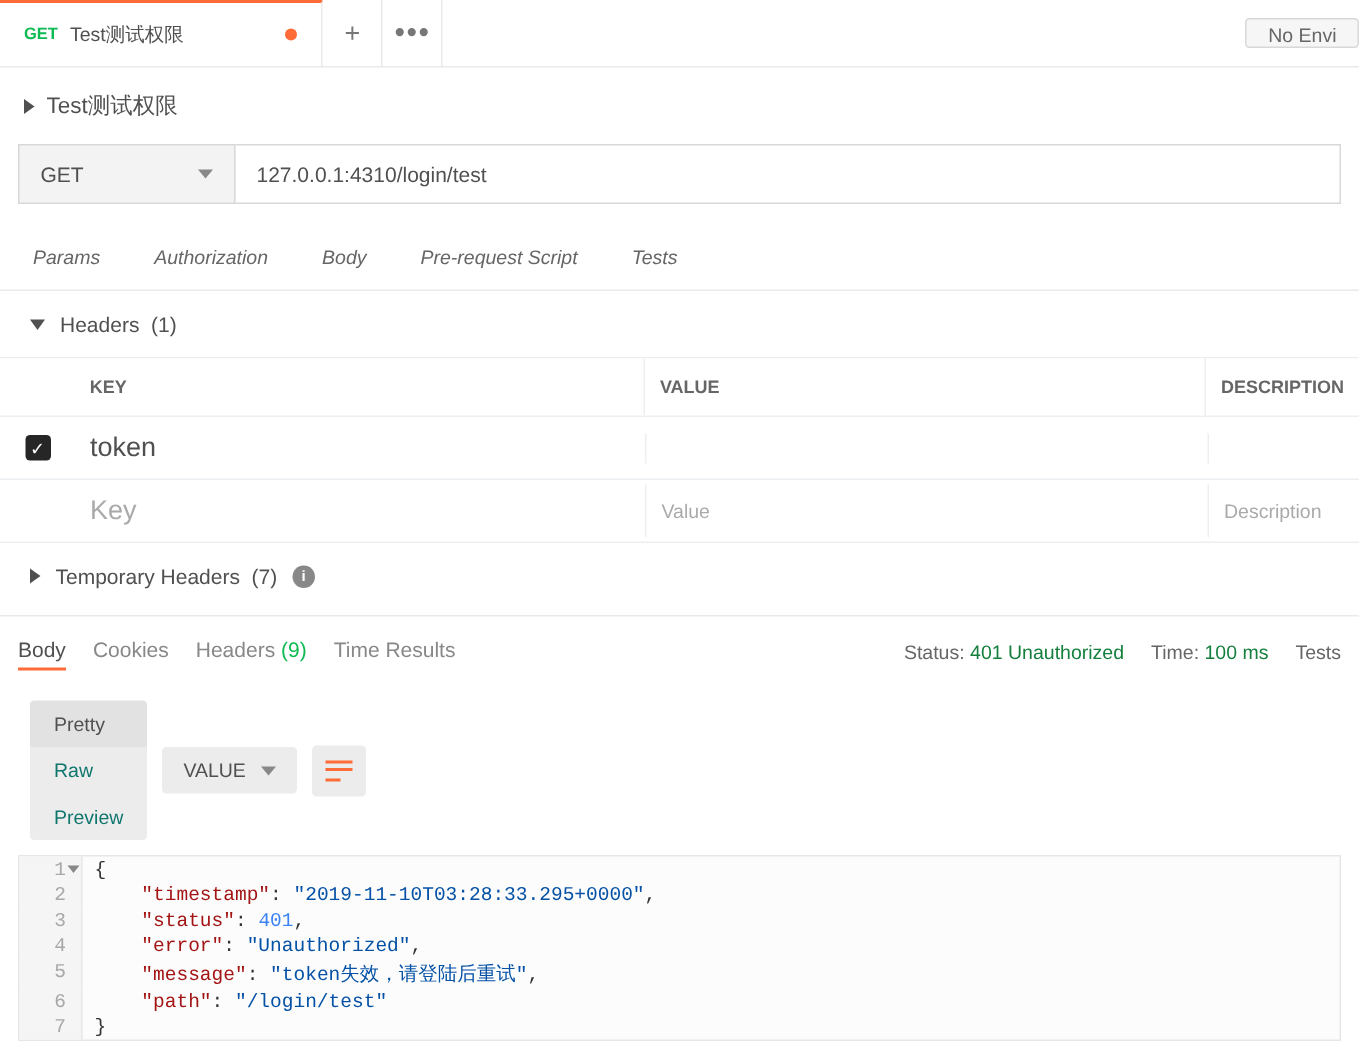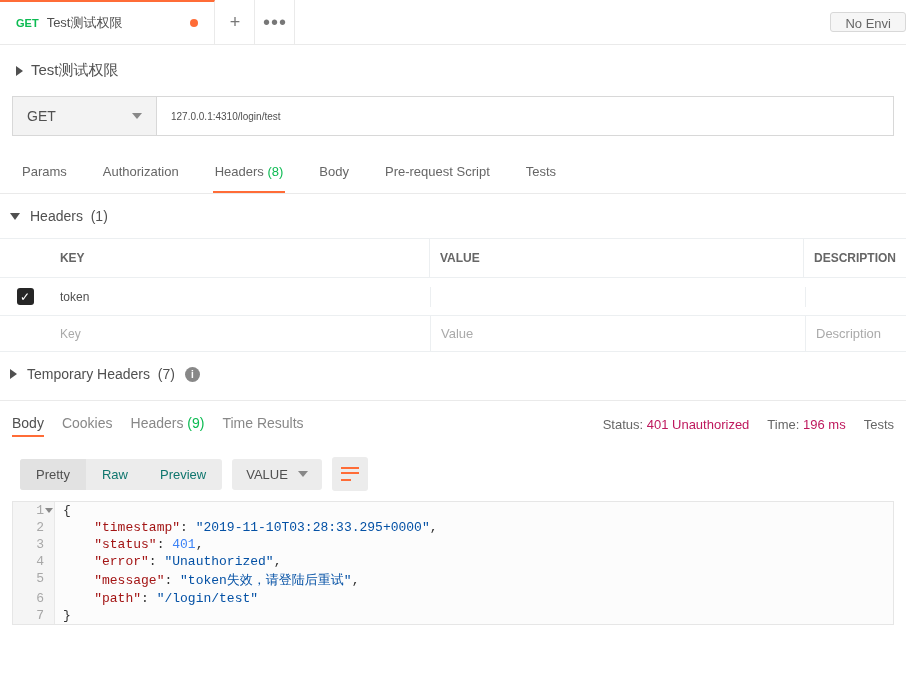--- a/index.html
+++ b/index.html
@@ -14,56 +14,56 @@
 .tab-btn { width: 40px; height: 44px; display: flex; align-items: center; justify-content: center; border-right: 1px solid #eaeaea; cursor: pointer; color: #777; font-size: 18px; }
 .env-btn { margin-left: auto; height: 20px; padding: 0 14px; border: 1px solid #d8d8d8; border-radius: 3px; background: #f6f6f6; display: flex; align-items: flex-end; margin-right: 0; color: #666; font-size: 13px; }
 
 .req-header { padding: 16px; display: flex; align-items: center; gap: 8px; }
 .triangle-right { display: inline-block; width: 0; height: 0; border-top: 5px solid transparent; border-bottom: 5px solid transparent; border-left: 7px solid #505050; }
 .triangle-down { display: inline-block; width: 0; height: 0; border-left: 5px solid transparent; border-right: 5px solid transparent; border-top: 7px solid #505050; }
 .req-name { font-size: 15px; color: #505050; }
 
 .url-row { display: flex; margin: 0 12px 16px 12px; }
 .method-box { width: 145px; height: 40px; border: 1px solid #d8d8d8; background: #f3f3f3; display: flex; align-items: center; padding: 0 14px; font-size: 14px; color: #505050; justify-content: space-between; }
-.url-box { flex: 1; height: 40px; border: 1px solid #d8d8d8; border-left: none; display: flex; align-items: center; padding: 0 14px; font-size: 10px; color: #505050; }
+.url-box { flex: 1; height: 40px; border: 1px solid #d8d8d8; border-left: none; display: flex; align-items: center; padding: 0 14px; font-size: 14px; color: #505050; }
 .chev-down { width: 0; height: 0; border-left: 5px solid transparent; border-right: 5px solid transparent; border-top: 6px solid #888; }
 
-.req-tabs { display: flex; gap: 32px; padding: 0 20px; border-bottom: 1px solid #eaeaea; }
+.req-tabs { display: flex; gap: 32px; padding: 0 20px; border-bottom: 1px solid #eaeaea; font-style: italic; }
 .req-tab { padding: 12px 2px; font-size: 13px; color: #666; cursor: pointer; border-bottom: 2px solid transparent; }
 .req-tab.active { border-bottom: 2px solid #ff6c37; }
 .count-green { color: #0cbb52; }
 
-.section-row { display: flex; align-items: center; gap: 10px; padding: 14px 10px; font-size: 14px; color: #505050; }
+.section-row { display: flex; align-items: center; gap: 10px; padding: 14px 20px; font-size: 14px; color: #505050; }
 
 .headers-table { border-top: 1px solid #eceff1; }
 .headers-thead { display: flex; background: #fff; border-bottom: 1px solid #eceff1; }
 .th-check { width: 50px; }
 .th-key { width: 380px; padding: 12px 10px; font-size: 12px; font-weight: 600; color: #666; }
 .th-value { width: 375px; padding: 12px 10px; font-size: 12px; font-weight: 600; color: #666; border-left: 1px solid #eceff1; }
 .th-desc { flex: 1; padding: 12px 10px; font-size: 12px; font-weight: 600; color: #666; border-left: 1px solid #eceff1; }
 .headers-row { display: flex; border-bottom: 1px solid #eceff1; align-items: center; }
 .td-check { width: 50px; display: flex; align-items: center; justify-content: center; padding: 10px 0; }
 .checkbox { width: 17px; height: 17px; border-radius: 3px; background: #262626; display: flex; align-items: center; justify-content: center; color: #fff; font-size: 12px; }
-.td-key { width: 380px; padding: 10px; font-size: 12px; color: #505050; }
+.td-key { width: 380px; padding: 10px; font-size: 18px; color: #505050; }
 .td-value { width: 375px; padding: 10px; font-size: 13px; color: #505050; border-left: 1px solid #eceff1; }
 .td-desc { flex: 1; padding: 10px; font-size: 13px; color: #505050; border-left: 1px solid #eceff1; }
 .placeholder-txt { color: #aaa; }
 .headers-row.ph .td-value, .headers-row.ph .td-desc { border-left: 1px solid #eceff1; }
 
 .info-icon { width: 15px; height: 15px; border-radius: 50%; background: #888; color: #fff; display: inline-flex; align-items: center; justify-content: center; font-size: 10px; font-weight: bold; }
 
 .resp-bar { display: flex; align-items: center; padding: 10px 12px; border-top: 1px solid #eaeaea; gap: 20px; margin-top: 4px; }
 .resp-tabs { display: flex; gap: 18px; }
 .resp-tab { font-size: 14px; color: #888; cursor: pointer; padding: 4px 0; border-bottom: 2px solid transparent; }
 .resp-tab.active { color: #505050; border-bottom: 2px solid #ff6c37; }
 .resp-meta { margin-left: auto; display: flex; gap: 18px; font-size: 13px; color: #666; align-items: center; }
-.meta-val { color: #be185d; }
+.meta-val { color: #15803d; }
 
 .view-bar { display: flex; align-items: center; padding: 10px 20px; gap: 10px; }
-.view-btns { display: flex; background: #ececec; border-radius: 3px; overflow: hidden; }
+.view-btns { display: flex; background: #ececec; border-radius: 3px; overflow: hidden; flex-direction: column; }
 .view-btn { padding: 8px 16px; font-size: 13px; color: #0f766e; cursor: pointer; }
 .view-btn.active { background: #e2e2e2; color: #505050; }
 .fmt-select { display: flex; align-items: center; gap: 10px; padding: 8px 14px; background: #ececec; border-radius: 3px; font-size: 13px; color: #505050; cursor: pointer; }
 .wrap-btn { width: 36px; height: 34px; background: #ececec; border-radius: 3px; display: flex; align-items: center; justify-content: center; cursor: pointer; }
 .wrap-icon { width: 18px; height: 14px; position: relative; }
 .wrap-icon::before { content: ""; position: absolute; top: 0; left: 0; right: 0; height: 2px; background: #ff6c37; box-shadow: 0 5px 0 #ff6c37; }
 .wrap-icon::after { content: ""; position: absolute; bottom: 0; left: 0; width: 10px; height: 2px; background: #ff6c37; }
 
 .code-area { margin: 0 12px; border: 1px solid #e6e6e6; background: #fcfcfc; font-family: "Courier New", monospace; font-size: 13px; }
 .code-line { display: flex; }
@@ -108,24 +108,20 @@
     <span class="chev-down"></span>
   </div>
   <div class="url-box">
     <span>127.0.0.1:4310/login/test</span>
   </div>
 </div>
 
 <div class="req-tabs">
   <div class="req-tab">Params</div>
   <div class="req-tab">Authorization</div>
-  <div class="req-tab active">
-    <span>Headers</span>
-    <span class="count-green">(8)</span>
-  </div>
   <div class="req-tab">Body</div>
   <div class="req-tab">Pre-request Script</div>
   <div class="req-tab">Tests</div>
 </div>
 
 <div class="section-row">
   <span class="triangle-down"></span>
   <span style="font-weight:500;"><span>Headers</span> &nbsp;<span>(1)</span></span>
 </div>
 
@@ -165,21 +161,21 @@
     <div class="resp-tab active">Body</div>
     <div class="resp-tab">Cookies</div>
     <div class="resp-tab">
       <span>Headers</span>
       <span class="count-green">(9)</span>
     </div>
     <div class="resp-tab">Time Results</div>
   </div>
   <div class="resp-meta">
     <span><span>Status:</span> <span class="meta-val">401 Unauthorized</span></span>
-    <span><span>Time:</span> <span class="meta-val">196 ms</span></span>
+    <span><span>Time:</span> <span class="meta-val">100 ms</span></span>
     <span>Tests</span>
   </div>
 </div>
 
 <div class="view-bar">
   <div class="view-btns">
     <div class="view-btn active">Pretty</div>
     <div class="view-btn">Raw</div>
     <div class="view-btn">Preview</div>
   </div>

